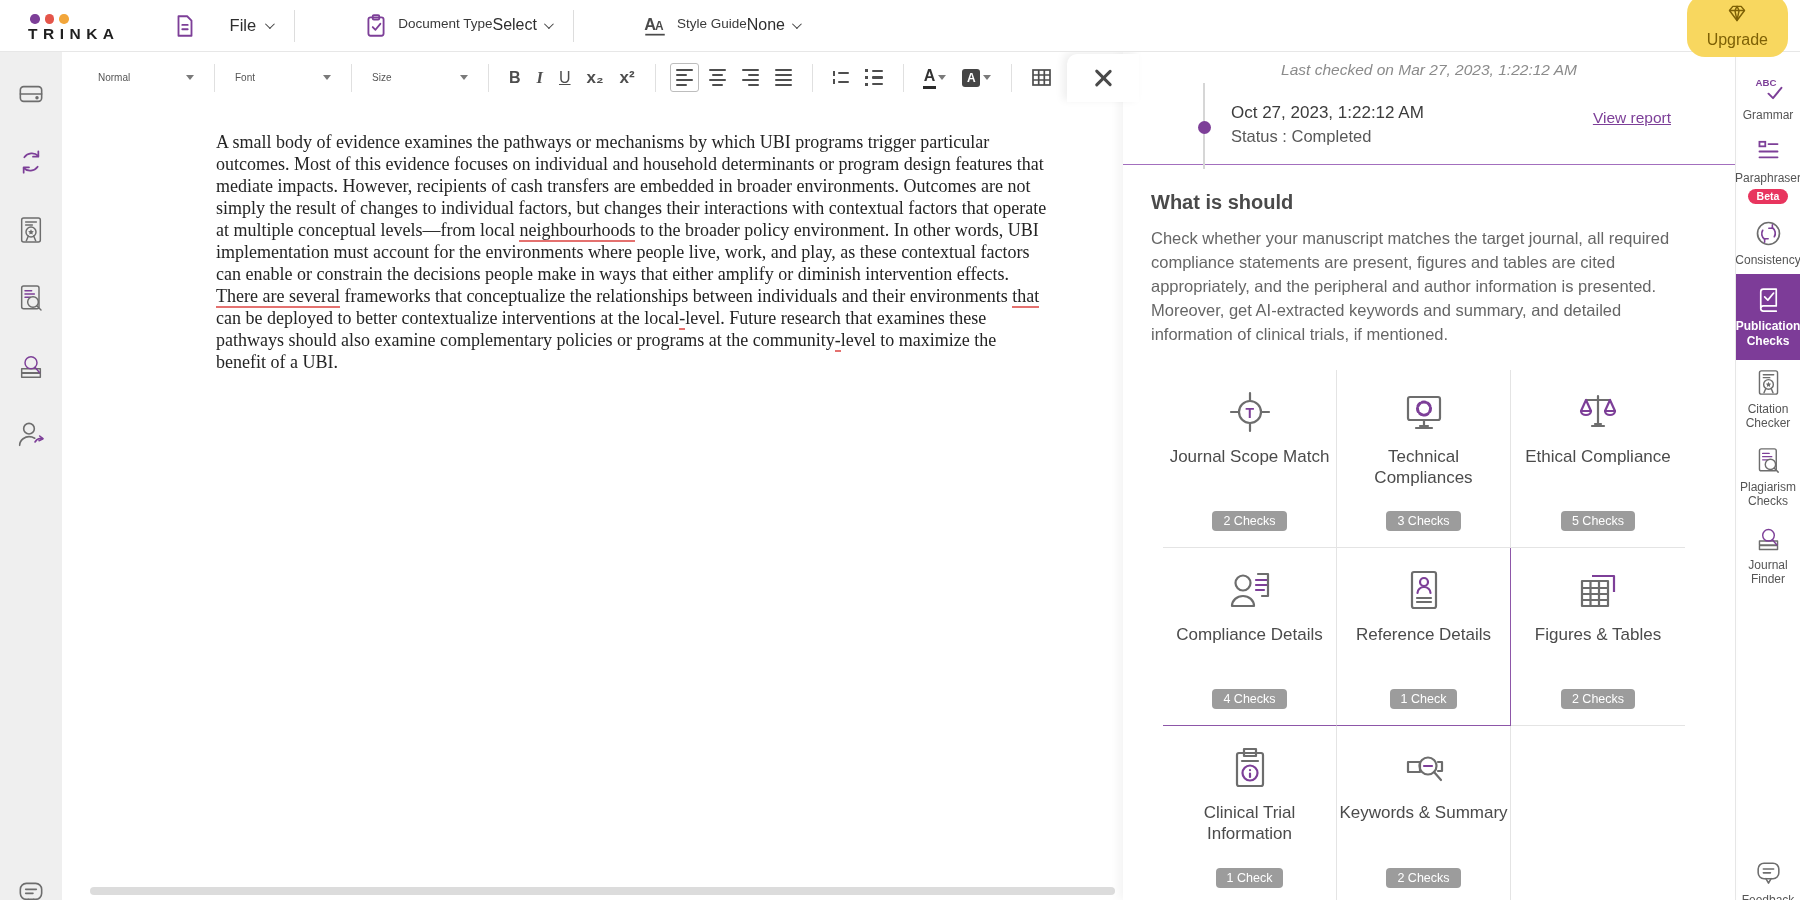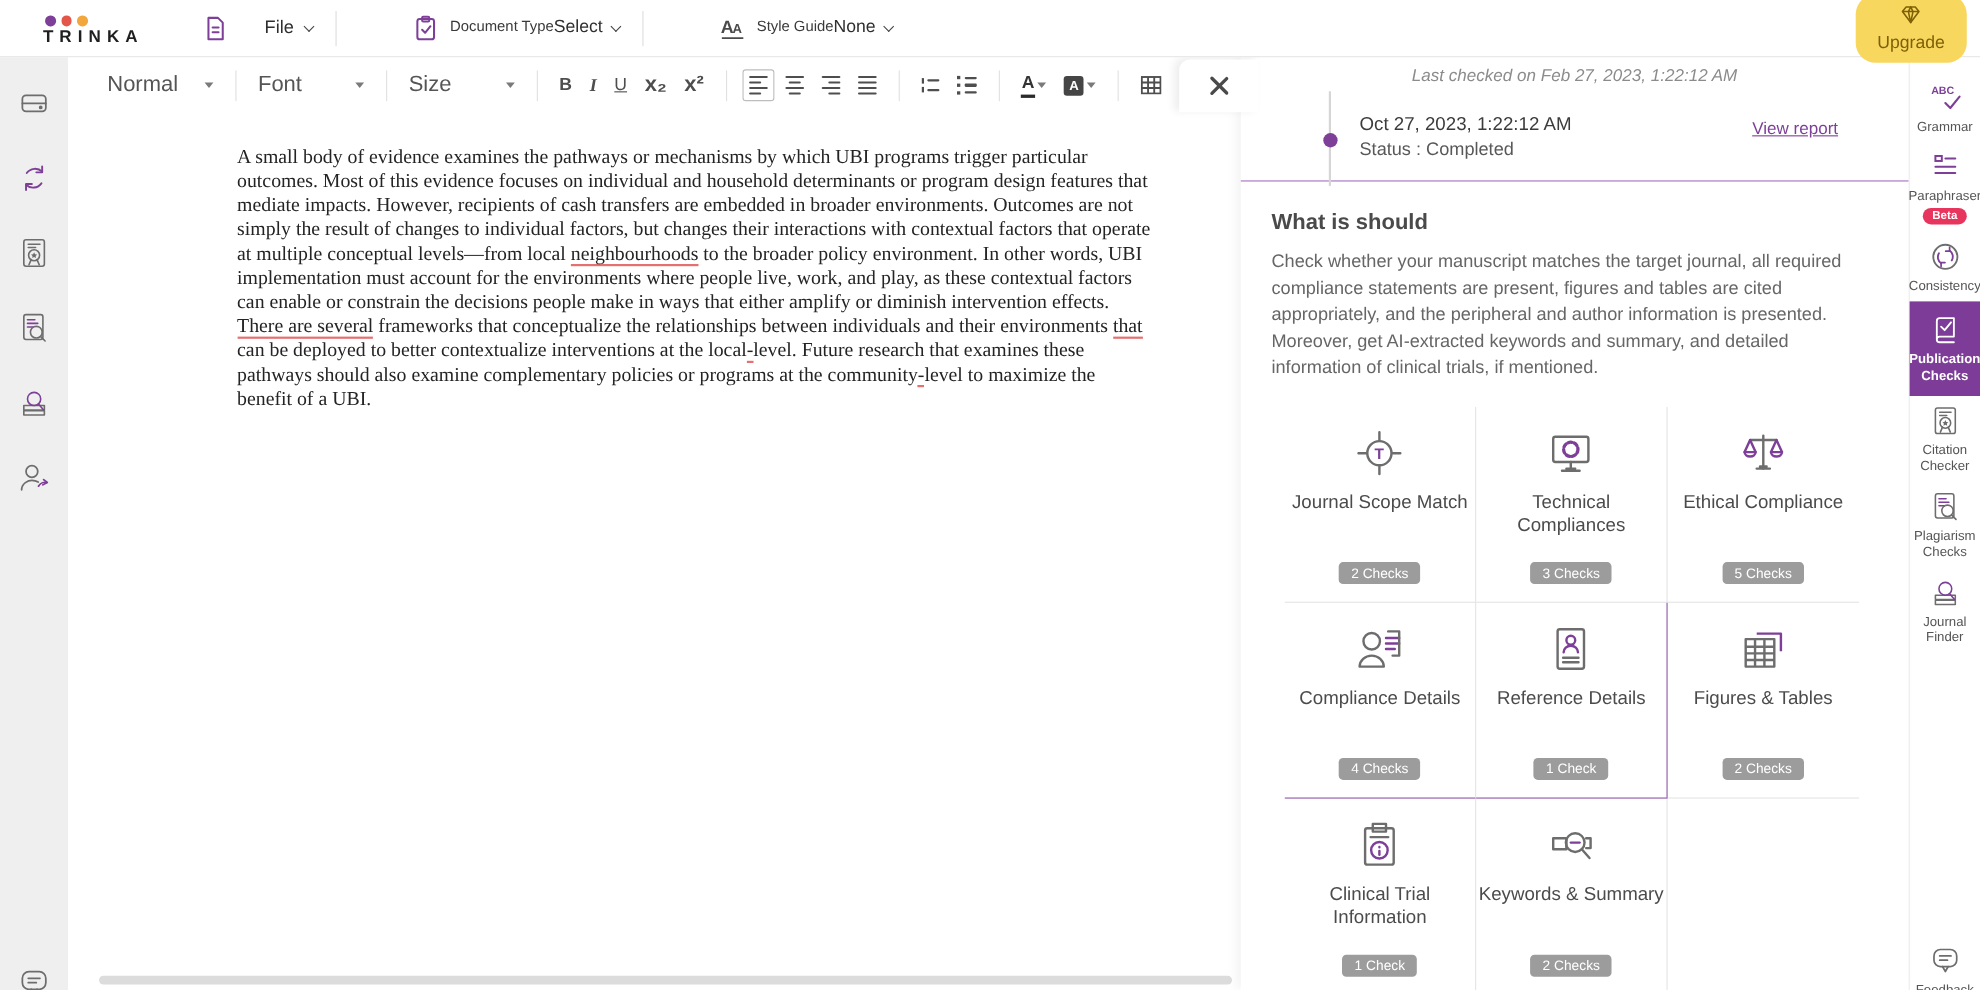--- a/index.html
+++ b/index.html
@@ -2,21 +2,21 @@
 <html><head>
 <meta charset="utf-8">
 <style>
   * { margin:0; padding:0; box-sizing:border-box; }
   html,body { width:1800px; height:900px; overflow:hidden; background:#fff;
               font-family:"Liberation Sans", sans-serif; }
 
   
   .topbar { height:52px; display:flex; align-items:center; background:#fff;
             border-bottom:1px solid #e7e7e7; position:relative; z-index:5; }
-  .logo { margin-left:39px; display:flex; flex-direction:column; }
+  .logo { margin-left:28px; display:flex; flex-direction:column; }
   .logo-dots { display:flex; gap:5px; margin:6px 0 1px 2px; }
   .logo-dots i { width:9.5px; height:9.5px; border-radius:50%; display:block; }
   .logo-dots i:nth-child(1){ background:#7d3f98; }
   .logo-dots i:nth-child(2){ background:#e4554a; }
   .logo-dots i:nth-child(3){ background:#f2a63b; }
   .logo-text { font-size:15.5px; font-weight:700; letter-spacing:5.5px; color:#1f1f1f; }
   .menu { display:flex; align-items:center; gap:9px; margin-left:46px; cursor:pointer; }
   .menu .micon { width:26px; height:26px; }
   .menu-label1 { font-size:16.5px; color:#2e2e2e;margin-left:23px; }
   .menu-2line { display:flex; flex-direction:row; line-height:1.15; }
@@ -36,31 +36,31 @@
   .left-rail { width:62px; background:#efefef; display:flex; flex-direction:column;
                align-items:center; padding-top:26px; gap:36px; }
   .lr-item { width:32px; height:32px; cursor:pointer; }
   .lr-item.bottom { margin-top:auto; margin-bottom:-10px; }
   .icon { --ic:#6d6d6d; --ac:#7d3f98; width:100%; height:100%; display:block; }
 
   
   .editor { flex:1; position:relative; background:#fff; }
   .toolbar { height:51px; display:flex; align-items:center; padding-left:30px; gap:4px; }
   .tb-select { display:flex; align-items:center; justify-content:space-between;
-               width:108px; font-size:20px; color:#555; cursor:pointer; padding:4px 6px; }
+               width:108px; font-size:10px; color:#555; cursor:pointer; padding:4px 6px; }
   .caret { width:0; height:0; border-left:4px solid transparent; border-right:4px solid transparent;
            border-top:5px solid #7a7a7a; }
   .tb-sep { width:1px; height:28px; background:#e0e0e0; margin:0 10px; }
   .tb-btn { background:none; border:none; padding:6px; display:flex; align-items:center;
             gap:3px; cursor:pointer; color:#4e4e4e; }
   .tb-btn.active { border:1px solid #bdbdbd; border-radius:3px; padding:5px; }
   .g-b { font-weight:700; font-size:16px; }
   .g-i { font-family:"Liberation Serif", serif; font-style:italic; font-size:16.5px; font-weight:600; }
   .g-u { text-decoration:underline; font-size:16px; }
-  .g-sub,.g-sup { font-size:20px; font-weight:600; }
+  .g-sub,.g-sup { font-size:17px; font-weight:600; }
   .bars { display:inline-flex; flex-direction:column; gap:2.6px; width:17px; }
   .bars i { height:2.3px; background:#4e4e4e; border-radius:1px; display:block; }
   .al-l i:nth-child(even){ width:11px; }
   .al-c i:nth-child(even){ width:11px; margin:0 auto; }
   .al-r i:nth-child(even){ width:11px; margin-left:auto; }
   .list-ic { display:inline-flex; flex-direction:column; gap:3.6px; }
   .list-ic .r { display:flex; align-items:center; gap:3.5px; }
   .list-ic .m { width:3px; height:3px; background:#4e4e4e; }
   .list-ic.ol .m { width:2px; height:5px; }
   .list-ic .b { width:11px; height:2.3px; background:#4e4e4e; border-radius:1px; }
@@ -530,21 +530,21 @@
           <div class="doc-line"><span>benefit of a UBI.</span></div>
         </div>
       </div>
     <div class="hscroll"></div>
   </main>
 
   <section class="panel">
     <button class="close-tab">
         <span class="close-x"></span>
       </button>
-    <div class="last-checked">Last checked on Feb 27, 2023, 1:22:12 AM</div>
+    <div class="last-checked">Last checked on Mar 27, 2023, 1:22:12 AM</div>
     <div class="tl-row">
       <div class="tl-marker">
           <span class="line"></span>
           <span class="dot"></span>
         </div>
       <div class="tl-text">
         <div class="tl-date">Oct 27, 2023, 1:22:12 AM</div>
         <div class="tl-status">Status : Completed</div>
       </div>
       <a class="view-report">View report</a>

